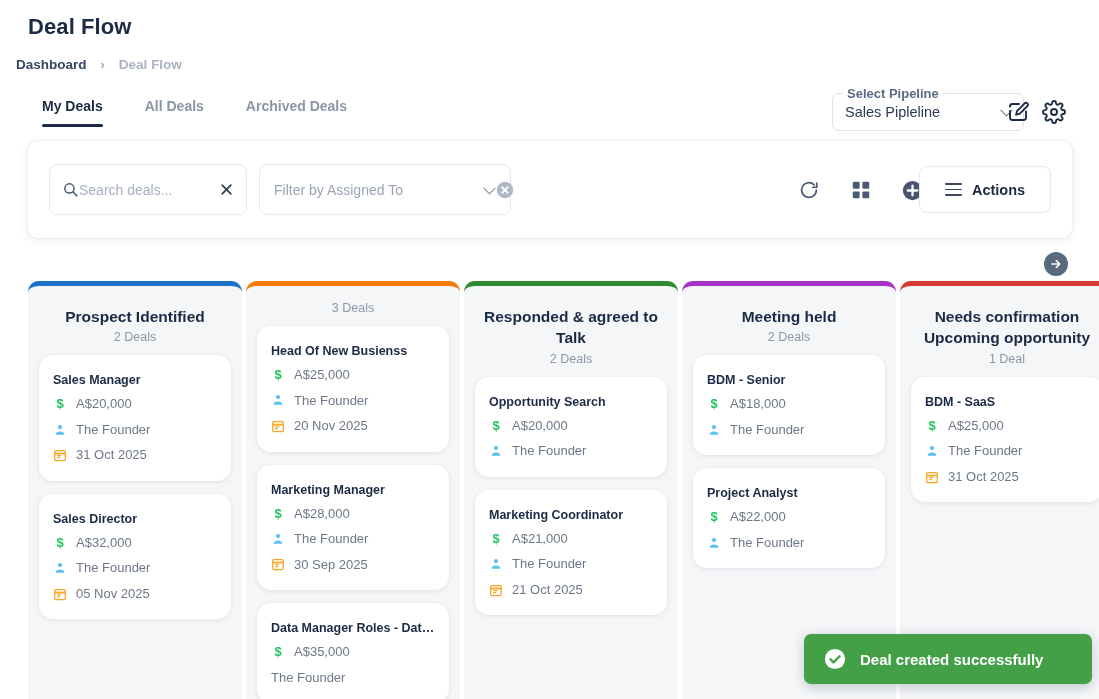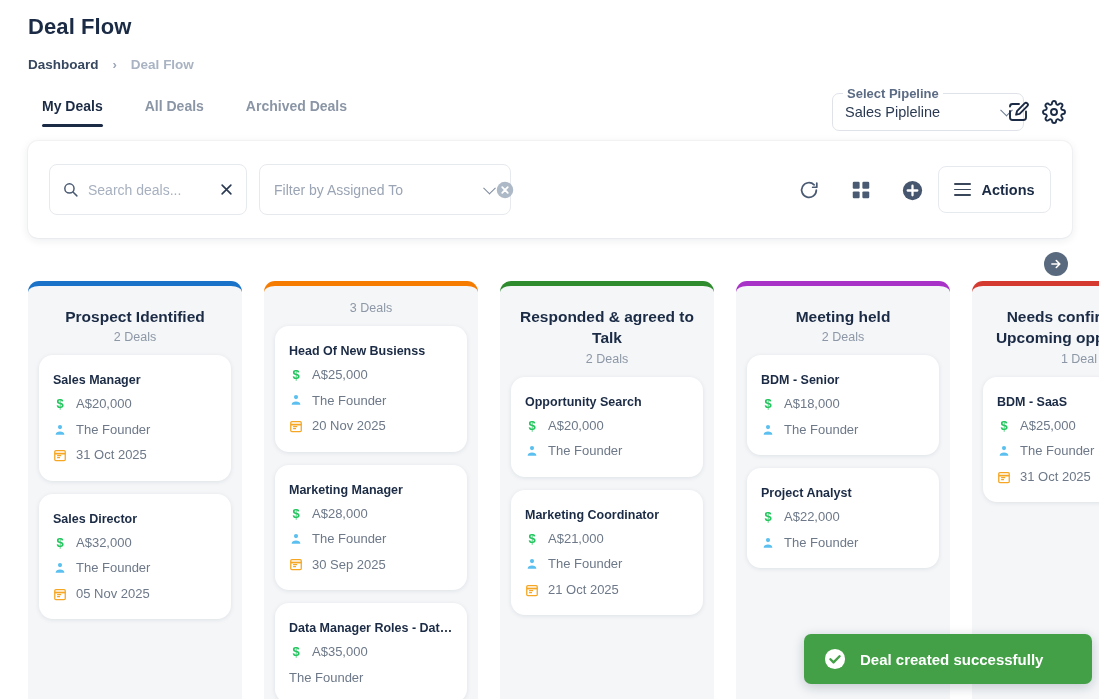--- a/index.html
+++ b/index.html
@@ -12,21 +12,21 @@
   }
 
   .page { position: relative; width: 1099px; height: 699px; background: #ffffff; }
 
   
   .page-title {
     position: absolute; left: 28px; top: 14px;
     font-size: 22px; font-weight: bold; color: #1b2b45; letter-spacing: .1px;
   }
   .breadcrumb {
-    position: absolute; left: 28px; top: 57px;
+    position: absolute; left: 16px; top: 57px;
     display: flex; align-items: center; gap: 14px;
     font-size: 13.5px; font-weight: bold;
   }
   .bc-link { color: #36475f; }
   .bc-sep { color: #9aa6b8; font-size: 13px; font-weight: bold; }
   .bc-current { color: #a9b3c2; }
 
   .tabs {
     position: absolute; left: 42px; top: 98px;
     display: flex; gap: 0;
@@ -77,21 +77,21 @@
     width: 1044px; height: 97px;
     background: #ffffff;
     border-radius: 10px;
     box-shadow: 0 2px 10px rgba(16,30,54,.09), 0 0 0 1px rgba(16,30,54,.03);
   }
 
   .search-box {
     position: absolute; left: 21px; top: 23px;
     width: 198px; height: 51px;
     border: 1px solid #e6e9ee; border-radius: 8px;
-    display: flex; align-items: center; padding: 0 12px; gap: 9px;
+    display: flex; align-items: center; padding: 0 12px; 
     background: #fff;
   }
   .search-input {
     border: 0; outline: 0; flex: 1; min-width: 0;
     font-size: 14px; color: #2b3a52; font-family: inherit; background: transparent;
   }
   .search-input::placeholder { color: #a7b0bf; }
   .clear-x { width: 15px; height: 15px; color: #2b3a52; flex: none; }
 
   .filter-box {
@@ -116,42 +116,42 @@
   .tb-icon {
     position: absolute; top: 38px;
     width: 22px; height: 22px; color: #4a5a73;
   }
   .tb-refresh { right: 252px; }
   .tb-grid    { right: 200px; }
   .tb-add     { right: 149px; width: 21px; height: 21px; top: 39px; }
 
   .actions-btn {
     position: absolute; right: 21px; top: 25px;
-    width: 113px; height: 47px;
+    width: 132px; height: 47px;
     border: 1px solid #e6e9ee; border-radius: 8px;
     display: flex; align-items: center; justify-content: center; gap: 10px;
     background: #fff;
     font-size: 14.5px; font-weight: bold; color: #1b2b45;
   }
   .hamburger { width: 17px; height: 13px; display: flex; flex-direction: column; justify-content: space-between; }
   .hamburger i { display: block; height: 1.7px; background: #3a4659; border-radius: 2px; }
 
   
   .scroll-right {
     position: absolute; right: 31px; top: 252px;
     width: 24px; height: 24px; border-radius: 50%;
     background: #5a6a7e; color: #fff;
     display: flex; align-items: center; justify-content: center;
   }
 
   
   .board {
     position: absolute; left: 28px; top: 281px;
     width: 1071px; height: 418px;
-    display: flex; gap: 22px;
+    display: flex; gap: 4px;
     overflow: hidden;
   }
   .column {
     flex: 0 0 214px;
     background: #f4f6f8;
     border-top: 5px solid #888;
     border-radius: 11px 11px 0 0;
     padding: 12px 11px 0 11px;
     height: 418px;
     overflow: hidden;

